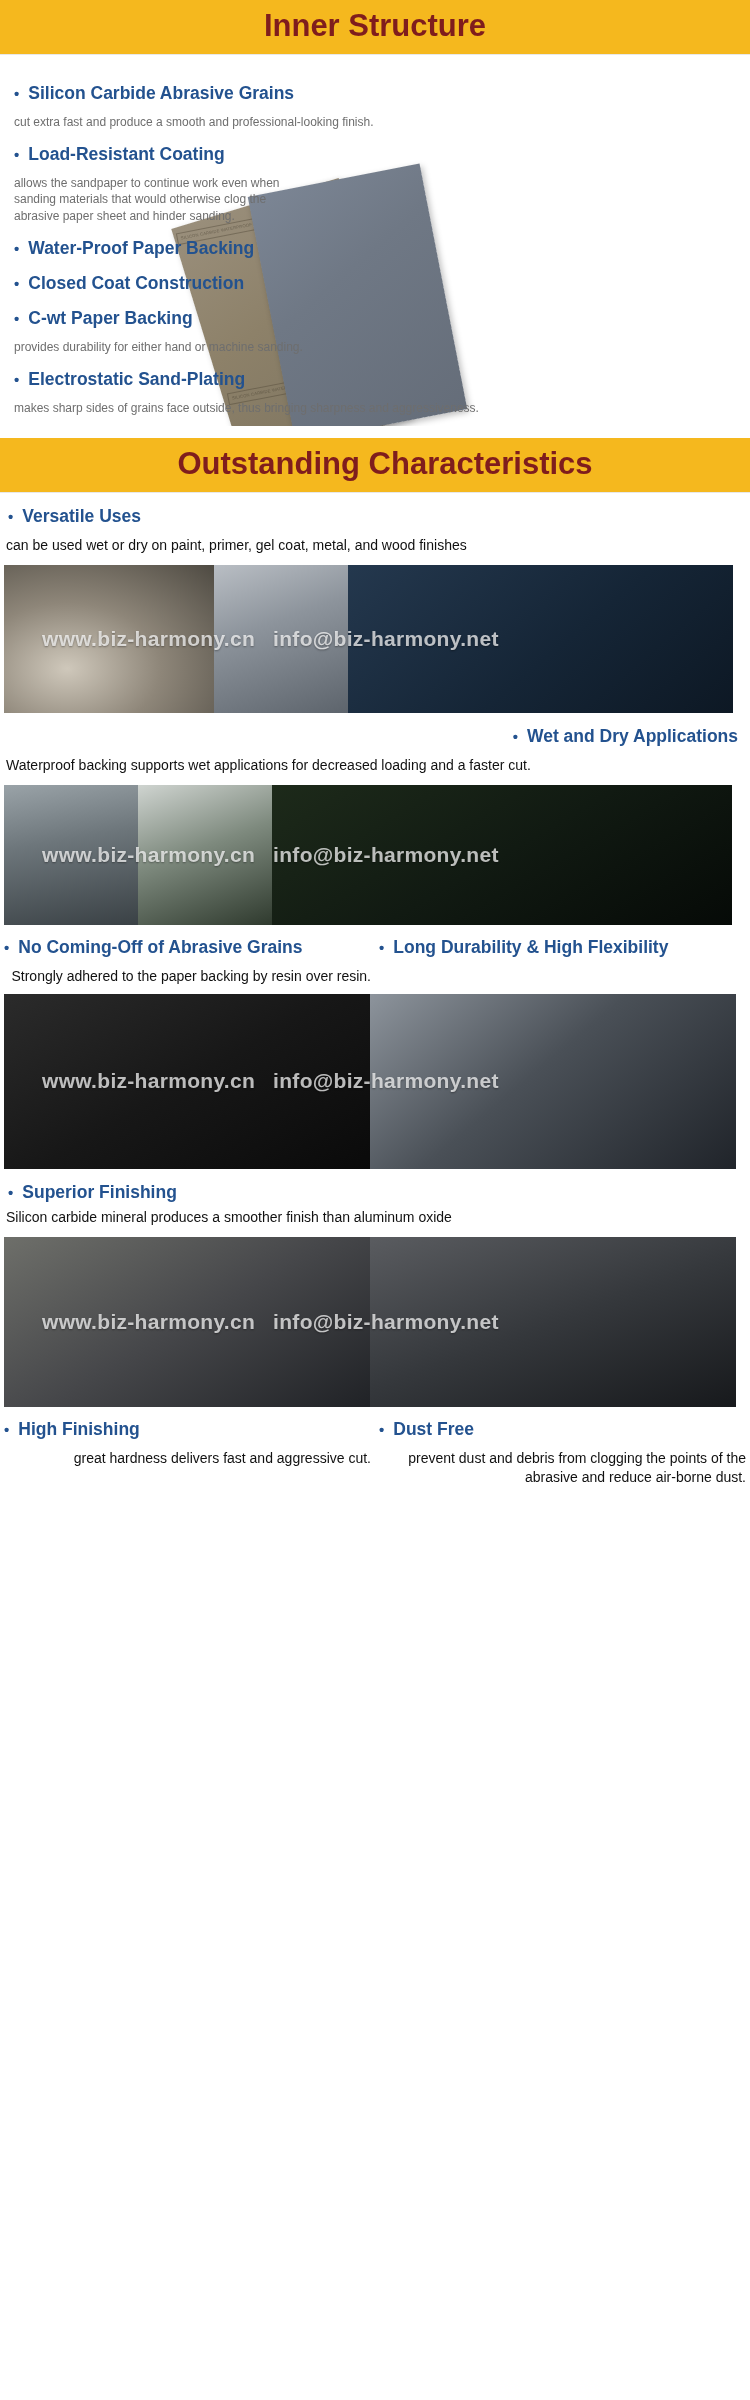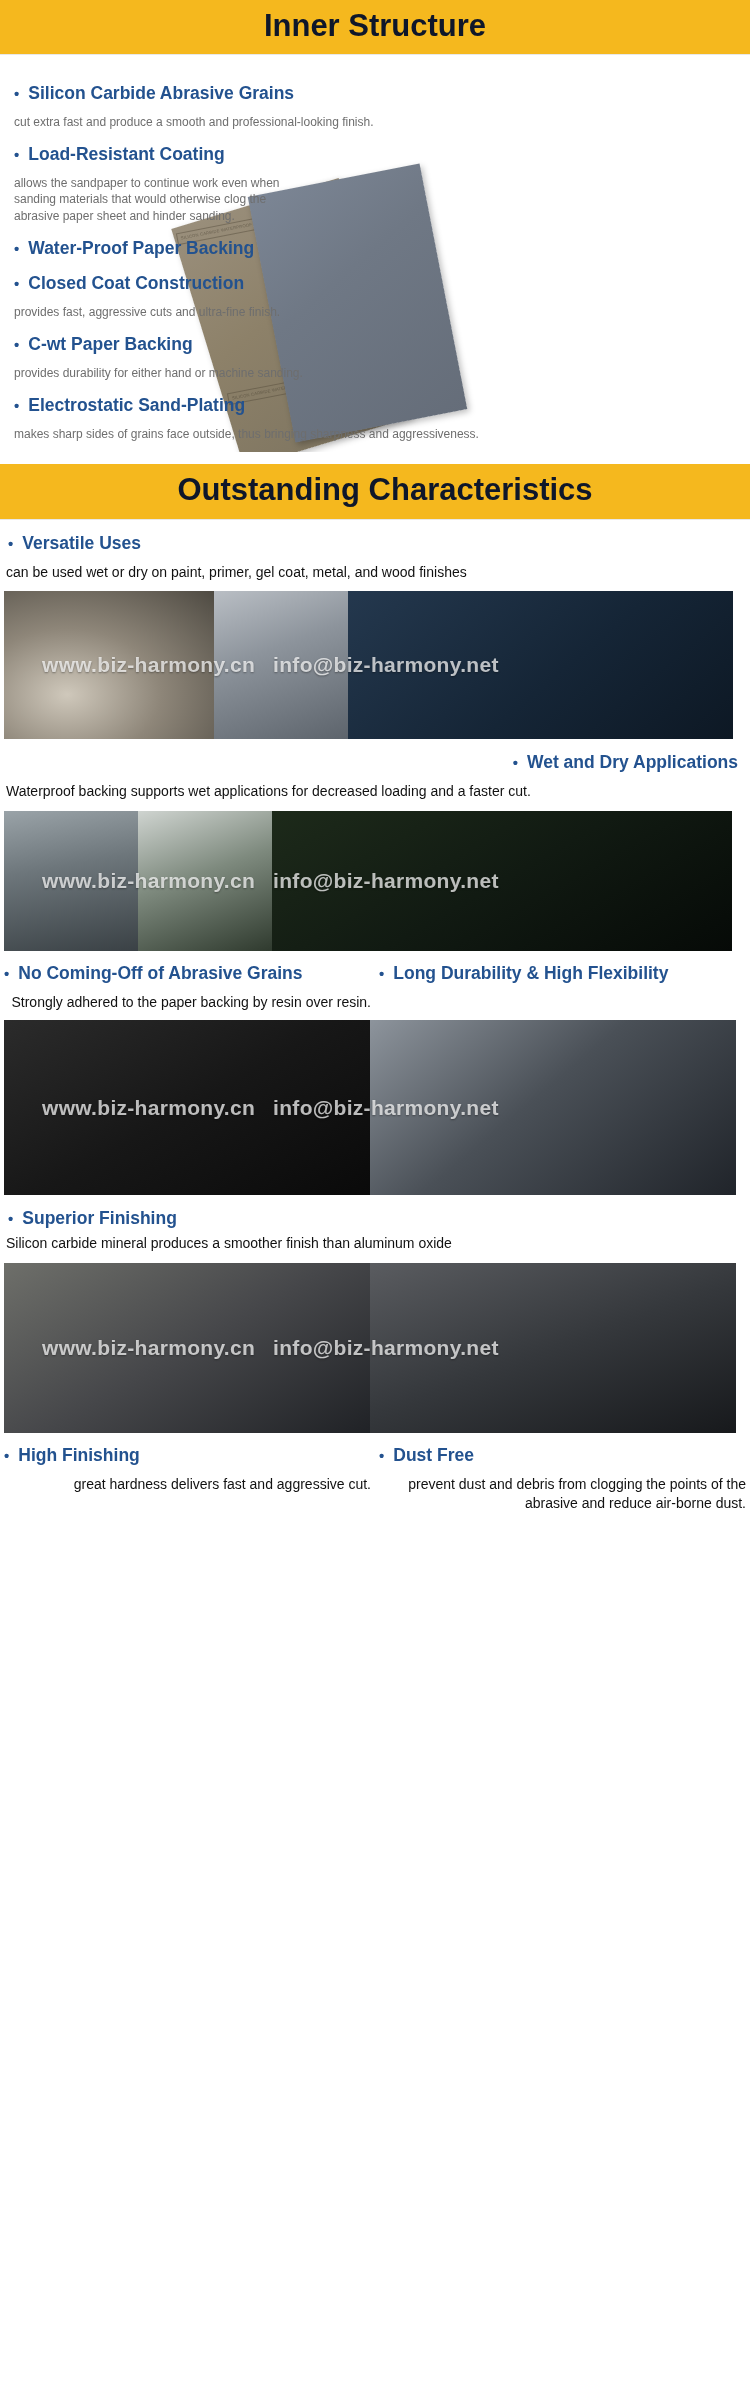--- a/index.html
+++ b/index.html
@@ -13,21 +13,21 @@
   
   .banner {
     background: #F5B81E;
     text-align: center;
     padding: 9px 0 11px;
     border-bottom: 1px solid #e8e8e8;
   }
   .banner-title {
     font-size: 31px;
     font-weight: bold;
-    color: #0f172a;
+    color: #7f1d1d;
     letter-spacing: 0px;
     line-height: 1.1;
   }
 
   
   .struct {
     position: relative;
     padding: 14px 0 10px 0;
     overflow: hidden;
   }
@@ -200,21 +200,20 @@
 
   <div class="bullet-head">
     <span class="dot">•</span>
     <span>Water-Proof Paper Backing</span>
   </div>
 
   <div class="bullet-head">
     <span class="dot">•</span>
     <span>Closed Coat Construction</span>
   </div>
-  <div class="body-text">provides fast, aggressive cuts and ultra-fine finish.</div>
 
   <div class="bullet-head">
     <span class="dot">•</span>
     <span>C-wt Paper Backing</span>
   </div>
   <div class="body-text">provides durability for either hand or machine sanding.</div>
 
   <div class="bullet-head">
     <span class="dot">•</span>
     <span>Electrostatic Sand-Plating</span>

